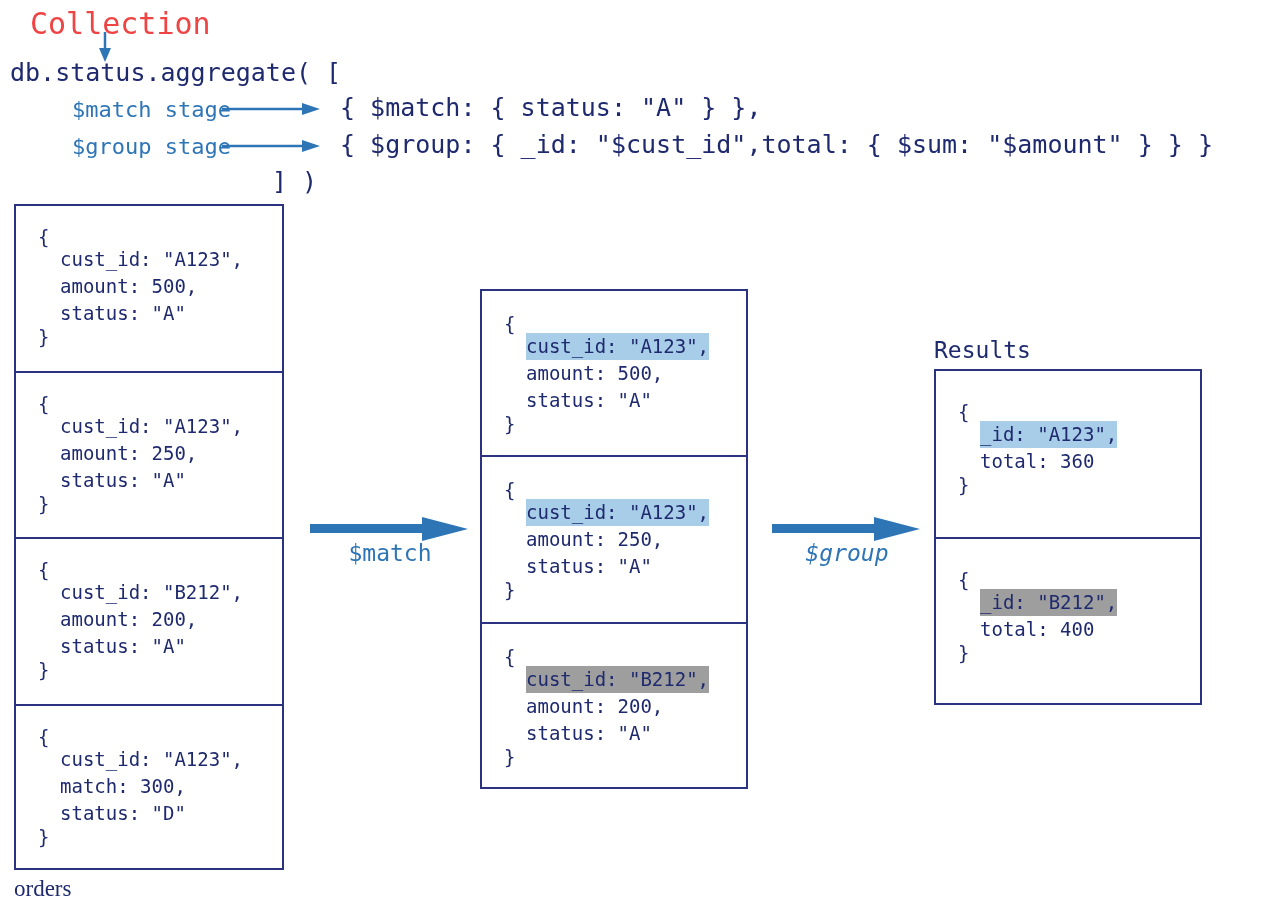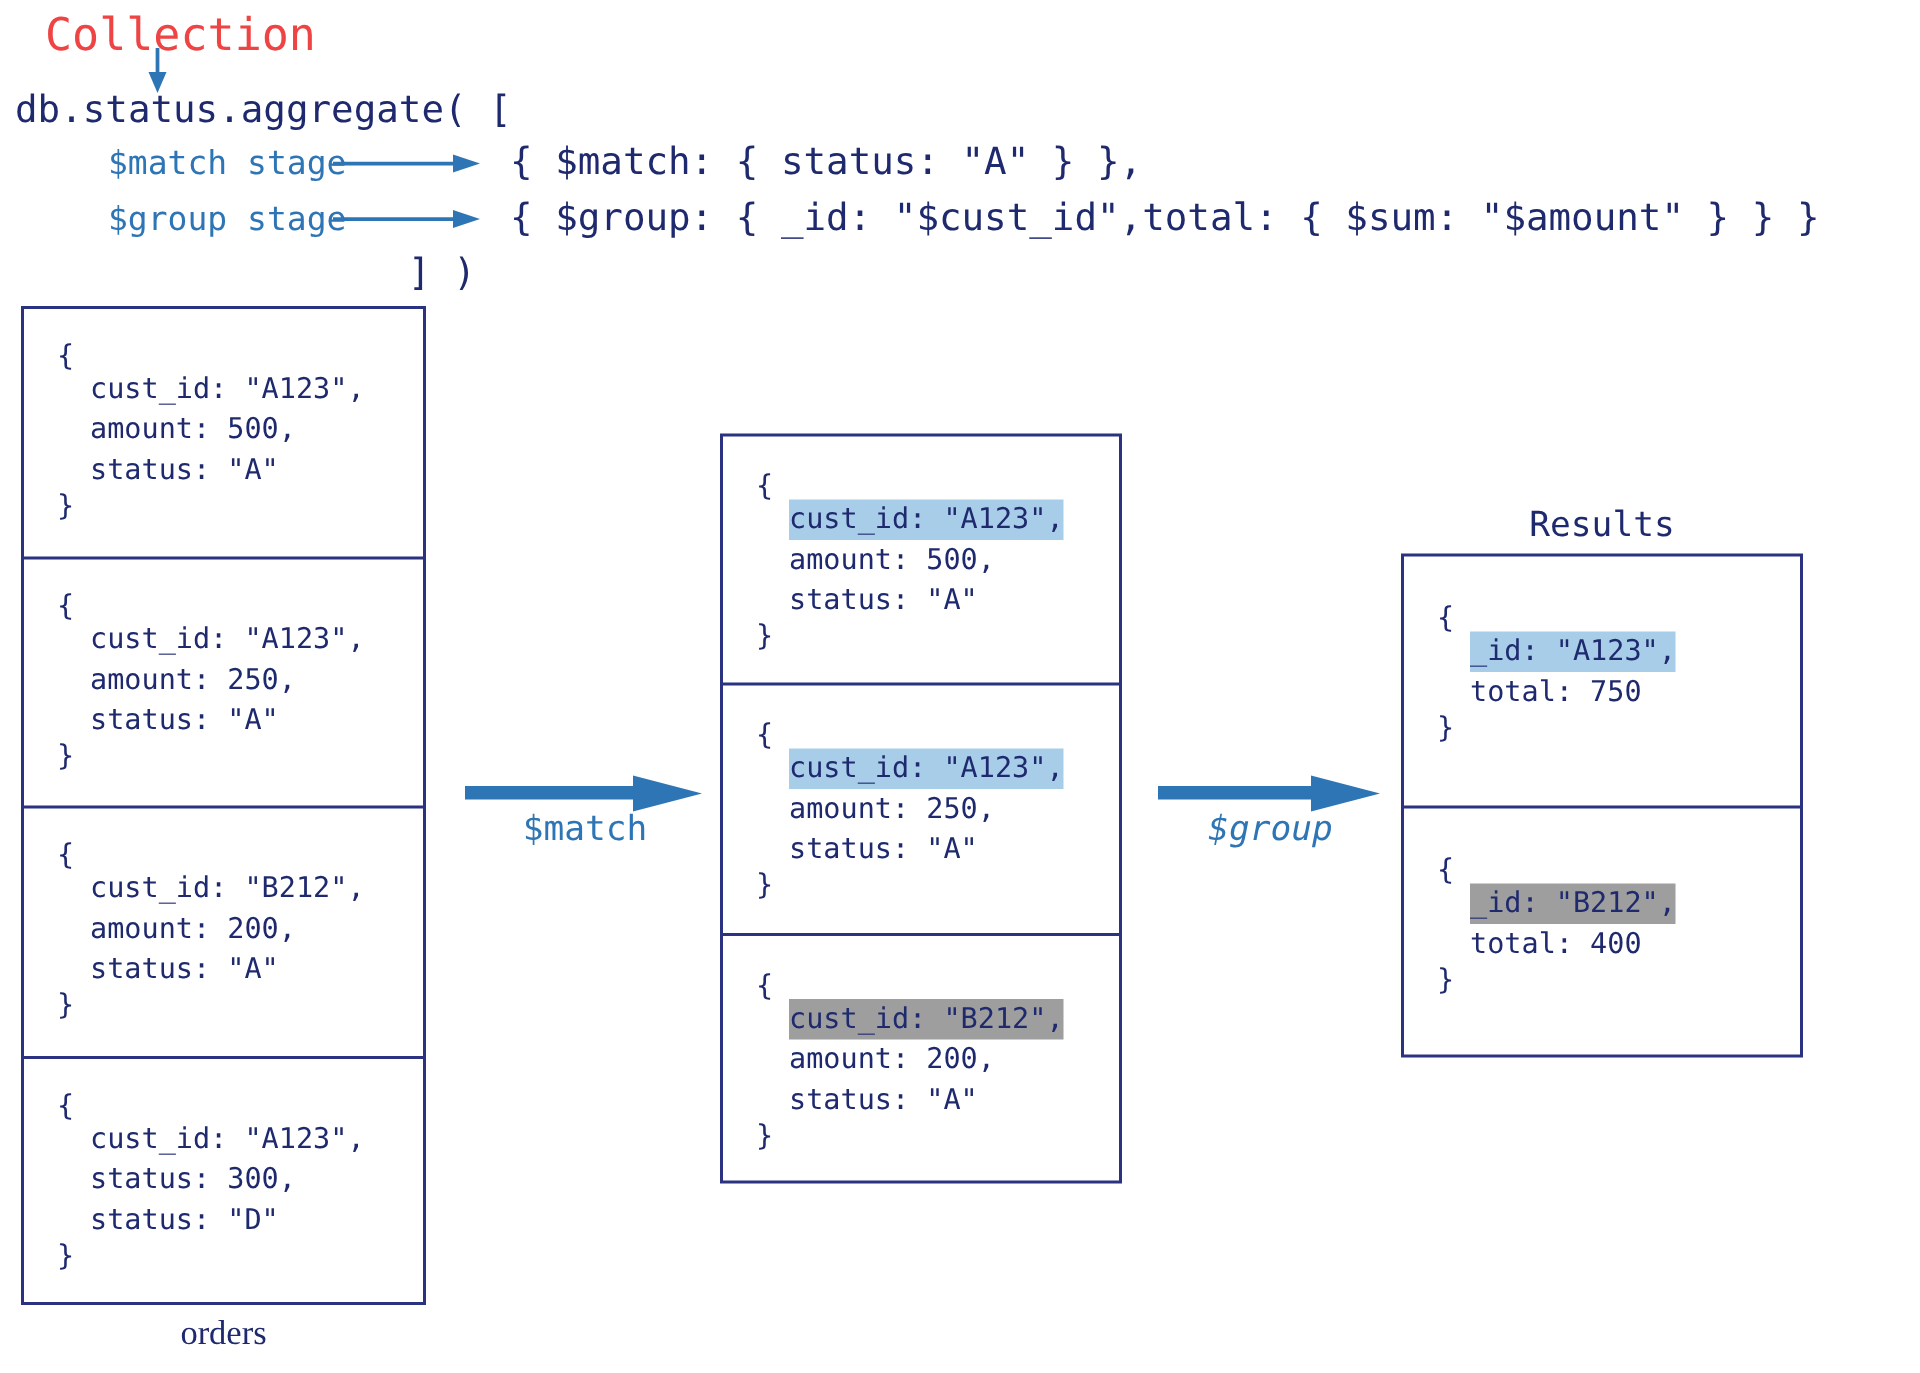--- a/index.html
+++ b/index.html
@@ -115,21 +115,21 @@
     width: 268px;
     height: 336px;
   }
   #results-box .doc-cell { height: 168px; }
 
   
   .caption {
     font-size: 23px;
     color: #1f2a6e;
     white-space: pre;
-    text-align: center;
+    text-align: left;
     letter-spacing: 0px;
   }
   #orders-caption  { left: 14px;  top: 876px; width: 270px; font-family: Liberation Serif, serif; }
   #results-caption { left: 934px; top: 337px; width: 268px; }
 
   
   .big-arrow-wrap { position: absolute; }
   .big-arrow-svg { display: block; }
   .big-arrow-label {
     position: absolute;
@@ -194,21 +194,21 @@
     <div class="doc-text brace-open" style="top:18px">{</div>
     <div class="doc-text field" style="top:40px">cust_id: "B212",</div>
     <div class="doc-text field" style="top:67px">amount: 200,</div>
     <div class="doc-text field" style="top:94px">status: "A"</div>
     <div class="doc-text brace-close" style="top:118px">}</div>
   </div>
 
   <div class="doc-cell">
     <div class="doc-text brace-open" style="top:18px">{</div>
     <div class="doc-text field" style="top:40px">cust_id: "A123",</div>
-    <div class="doc-text field" style="top:67px">status: 300,</div>
+    <div class="doc-text field" style="top:67px">match: 300,</div>
     <div class="doc-text field" style="top:94px">status: "D"</div>
     <div class="doc-text brace-close" style="top:118px">}</div>
   </div>
 
 </div>
 <div class="abs caption" id="orders-caption">orders</div>
 
 <div class="big-arrow-wrap" id="arrow-match">
   <svg class="big-arrow-svg" width="160" height="26" viewBox="0 0 160 26">
     <rect x="0" y="8" width="118" height="9" fill="#2e75b6"></rect>
@@ -252,21 +252,21 @@
   </svg>
   <div class="big-arrow-label">$group</div>
 </div>
 
 <div class="abs caption" id="results-caption">Results</div>
 <div class="abs doc-box" id="results-box">
 
   <div class="doc-cell">
     <div class="doc-text brace-open" style="top:28px">{</div>
     <div class="doc-text field hl-blue" style="top:50px">_id: "A123",</div>
-    <div class="doc-text field" style="top:77px">total: 750</div>
+    <div class="doc-text field" style="top:77px">total: 360</div>
     <div class="doc-text brace-close" style="top:101px">}</div>
   </div>
 
   <div class="doc-cell">
     <div class="doc-text brace-open" style="top:28px">{</div>
     <div class="doc-text field hl-gray" style="top:50px">_id: "B212",</div>
     <div class="doc-text field" style="top:77px">total: 400</div>
     <div class="doc-text brace-close" style="top:101px">}</div>
   </div>
 

